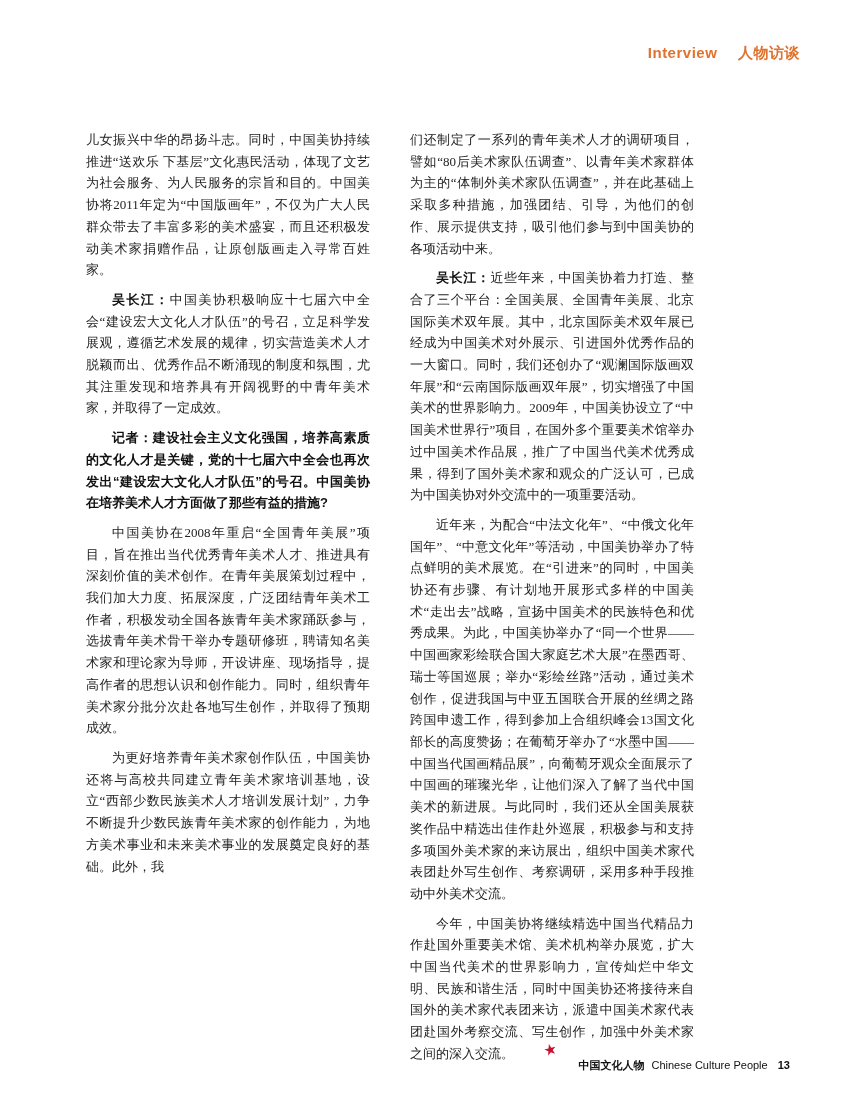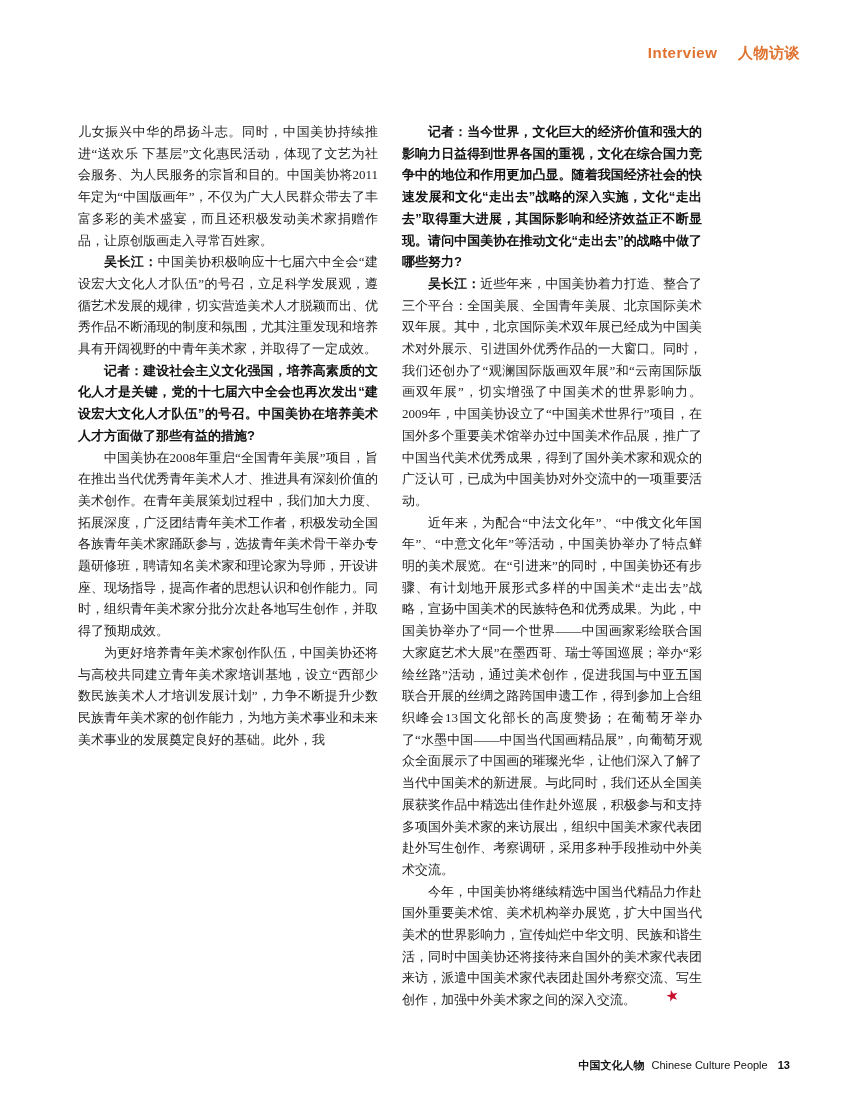--- a/index.html
+++ b/index.html
@@ -41,21 +41,21 @@
   }
   .col {
     width: 300px;
     font-size: 13px;
     line-height: 21.7px;
     text-align: justify;
     text-justify: inter-ideograph;
     color: #222222;
   }
   .para {
-    margin: 0;
+    margin: 8px;
     text-indent: 2em;
   }
   .para.cont {
     text-indent: 0;
   }
   .para.q {
     font-family: "Liberation Sans", "DejaVu Sans", sans-serif;
     font-weight: bold;
     color: #111111;
   }
@@ -108,22 +108,22 @@
       </p>
       <p class="para">
         <span>中国美协在2008年重启“全国青年美展”项目，旨在推出当代优秀青年美术人才、推进具有深刻价值的美术创作。在青年美展策划过程中，我们加大力度、拓展深度，广泛团结青年美术工作者，积极发动全国各族青年美术家踊跃参与，选拔青年美术骨干举办专题研修班，聘请知名美术家和理论家为导师，开设讲座、现场指导，提高作者的思想认识和创作能力。同时，组织青年美术家分批分次赴各地写生创作，并取得了预期成效。</span>
       </p>
       <p class="para">
         <span>为更好培养青年美术家创作队伍，中国美协还将与高校共同建立青年美术家培训基地，设立“西部少数民族美术人才培训发展计划”，力争不断提升少数民族青年美术家的创作能力，为地方美术事业和未来美术事业的发展奠定良好的基础。此外，我</span>
       </p>
     </div>
 
     <div class="col">
-      <p class="para q">
-        <span class="speaker">记者：</span><span>当今世界，文化巨大的经济价值和强大的影响力日益得到世界各国的重视，文化在综合国力竞争中的地位和作用更加凸显。随着我国经济社会的快速发展和文化“走出去”战略的深入实施，文化“走出去”取得重大进展，其国际影响和经济效益正不断显现。请问中国美协在推动文化“走出去”的战略中做了哪些努力?</span>
+      <p class="para cont">
+        <span>们还制定了一系列的青年美术人才的调研项目，譬如“80后美术家队伍调查”、以青年美术家群体为主的“体制外美术家队伍调查”，并在此基础上采取多种措施，加强团结、引导，为他们的创作、展示提供支持，吸引他们参与到中国美协的各项活动中来。</span>
       </p>
       <p class="para">
         <span class="speaker">吴长江：</span><span>近些年来，中国美协着力打造、整合了三个平台：全国美展、全国青年美展、北京国际美术双年展。其中，北京国际美术双年展已经成为中国美术对外展示、引进国外优秀作品的一大窗口。同时，我们还创办了“观澜国际版画双年展”和“云南国际版画双年展”，切实增强了中国美术的世界影响力。2009年，中国美协设立了“中国美术世界行”项目，在国外多个重要美术馆举办过中国美术作品展，推广了中国当代美术优秀成果，得到了国外美术家和观众的广泛认可，已成为中国美协对外交流中的一项重要活动。</span>
       </p>
       <p class="para">
         <span>近年来，为配合“中法文化年”、“中俄文化年国年”、“中意文化年”等活动，中国美协举办了特点鲜明的美术展览。在“引进来”的同时，中国美协还有步骤、有计划地开展形式多样的中国美术“走出去”战略，宣扬中国美术的民族特色和优秀成果。为此，中国美协举办了“同一个世界——中国画家彩绘联合国大家庭艺术大展”在墨西哥、瑞士等国巡展；举办“彩绘丝路”活动，通过美术创作，促进我国与中亚五国联合开展的丝绸之路跨国申遗工作，得到参加上合组织峰会13国文化部长的高度赞扬；在葡萄牙举办了“水墨中国——中国当代国画精品展”，向葡萄牙观众全面展示了中国画的璀璨光华，让他们深入了解了当代中国美术的新进展。与此同时，我们还从全国美展获奖作品中精选出佳作赴外巡展，积极参与和支持多项国外美术家的来访展出，组织中国美术家代表团赴外写生创作、考察调研，采用多种手段推动中外美术交流。</span>
       </p>
       <p class="para">
         <span>今年，中国美协将继续精选中国当代精品力作赴国外重要美术馆、美术机构举办展览，扩大中国当代美术的世界影响力，宣传灿烂中华文明、民族和谐生活，同时中国美协还将接待来自国外的美术家代表团来访，派遣中国美术家代表团赴国外考察交流、写生创作，加强中外美术家之间的深入交流。</span><span class="star">★</span>
       </p>

